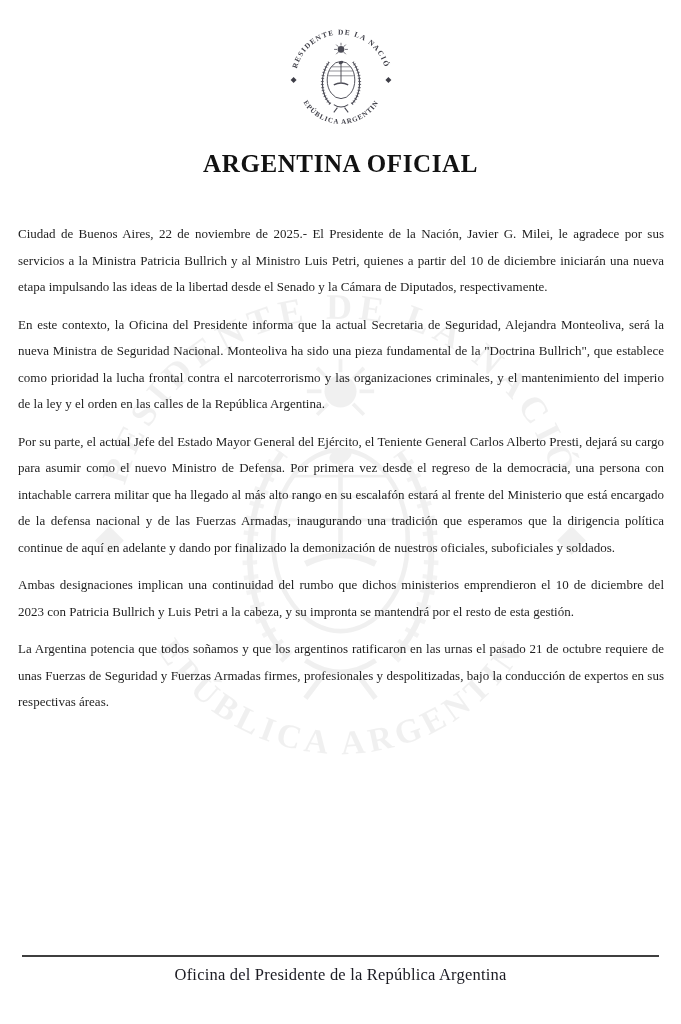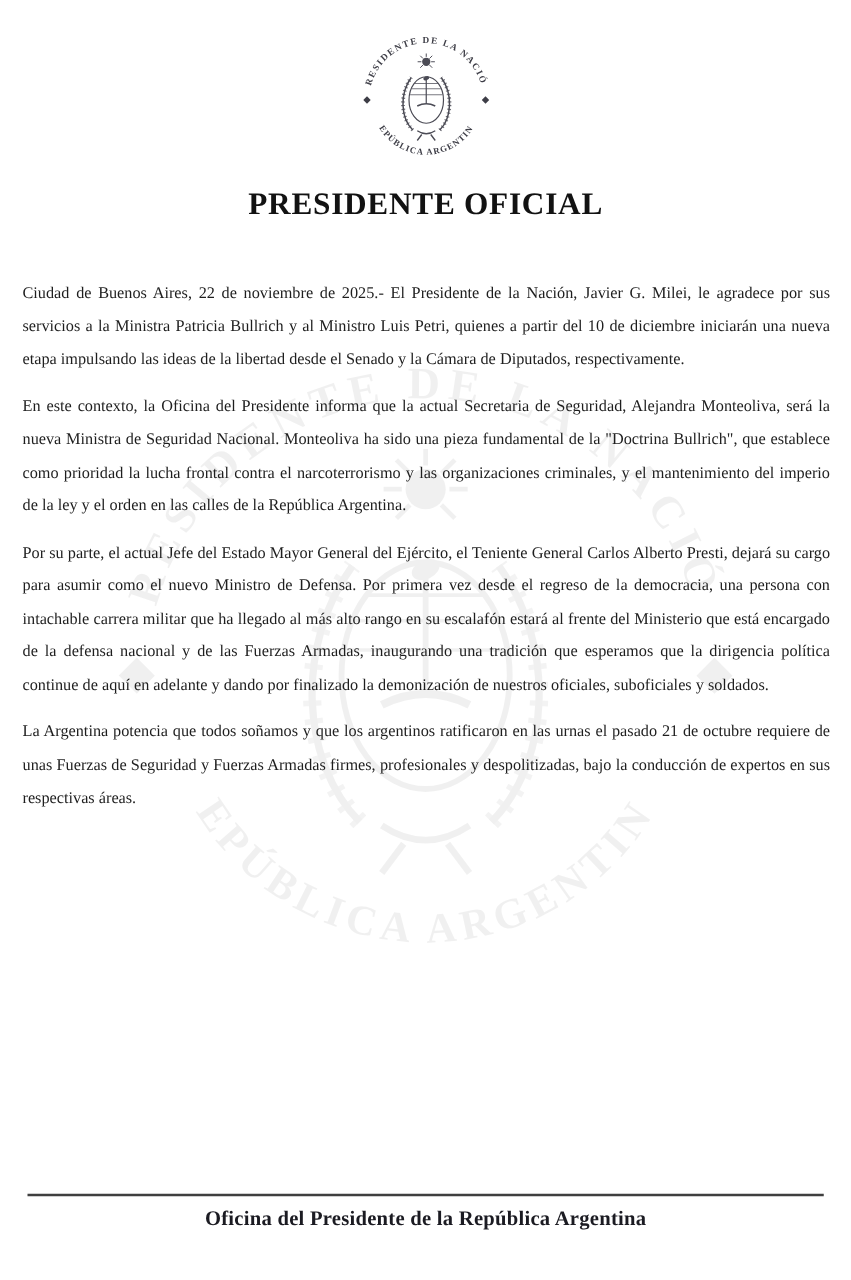--- a/index.html
+++ b/index.html
@@ -30,21 +30,21 @@
     position:absolute; top:221px; left:18px; width:646px;
     font-size:13px; line-height:26.5px; text-align:justify;
     text-justify:inter-word; z-index:1; color:#1e1e1e;
   }
   .body-text p { margin:0 0 11px 0; }
   
   .footer { position:absolute; left:22px; width:637px; top:955px; z-index:1; }
   .footer-line { height:2px; background:#3f3f3f; }
   .footer-text {
     margin-top:8px; text-align:center; font-size:16.5px;
-    color:#1b1b22; letter-spacing:0.2px;font-weight:bold;
+    color:#1b1b22; letter-spacing:0.2px;
   }
 </style>
 </head>
 <body>
 
 <div class="page">
 
   <div class="seal-wrap">
     <svg class="seal-svg" viewBox="0 0 200 200">
       <defs>
@@ -118,26 +118,27 @@
         <path d="M 88,108 q 12,-6 24,0" stroke-width="2.2"></path>
         <path d="M 82,140 C 66,124 64,92 80,70" stroke-width="2"></path>
         <path d="M 118,140 C 134,124 136,92 120,70" stroke-width="2"></path>
         <path d="M 82,140 C 66,124 64,92 80,70" stroke-width="5" stroke-dasharray="1.5 3.5" opacity="0.8"></path>
         <path d="M 118,140 C 134,124 136,92 120,70" stroke-width="5" stroke-dasharray="1.5 3.5" opacity="0.8"></path>
         <path d="M 88,141 q 12,8 24,0 M 94,146 l -6,8 M 106,146 l 6,8" stroke-width="1.8"></path>
       </g>
     </svg>
   </div>
 
-  <h1 class="doc-title">PRESIDENTE OFICIAL</h1>
+  <h1 class="doc-title">ARGENTINA OFICIAL</h1>
 
   <div class="body-text">
     <p>Ciudad de Buenos Aires, 22 de noviembre de 2025.- El Presidente de la Nación, Javier G. Milei, le agradece por sus servicios a la Ministra Patricia Bullrich y al Ministro Luis Petri, quienes a partir del 10 de diciembre iniciarán una nueva etapa impulsando las ideas de la libertad desde el Senado y la Cámara de Diputados, respectivamente.</p>
     <p>En este contexto, la Oficina del Presidente informa que la actual Secretaria de Seguridad, Alejandra Monteoliva, será la nueva Ministra de Seguridad Nacional. Monteoliva ha sido una pieza fundamental de la "Doctrina Bullrich", que establece como prioridad la lucha frontal contra el narcoterrorismo y las organizaciones criminales, y el mantenimiento del imperio de la ley y el orden en las calles de la República Argentina.</p>
     <p>Por su parte, el actual Jefe del Estado Mayor General del Ejército, el Teniente General Carlos Alberto Presti, dejará su cargo para asumir como el nuevo Ministro de Defensa. Por primera vez desde el regreso de la democracia, una persona con intachable carrera militar que ha llegado al más alto rango en su escalafón estará al frente del Ministerio que está encargado de la defensa nacional y de las Fuerzas Armadas, inaugurando una tradición que esperamos que la dirigencia política continue de aquí en adelante y dando por finalizado la demonización de nuestros oficiales, suboficiales y soldados.</p>
+    <p>Ambas designaciones implican una continuidad del rumbo que dichos ministerios emprendieron el 10 de diciembre del 2023 con Patricia Bullrich y Luis Petri a la cabeza, y su impronta se mantendrá por el resto de esta gestión.</p>
     <p>La Argentina potencia que todos soñamos y que los argentinos ratificaron en las urnas el pasado 21 de octubre requiere de unas Fuerzas de Seguridad y Fuerzas Armadas firmes, profesionales y despolitizadas, bajo la conducción de expertos en sus respectivas áreas.</p>
   </div>
 
   <div class="footer">
     <div class="footer-line"></div>
     <div class="footer-text">Oficina del Presidente de la República Argentina</div>
   </div>
 
 </div>
 

